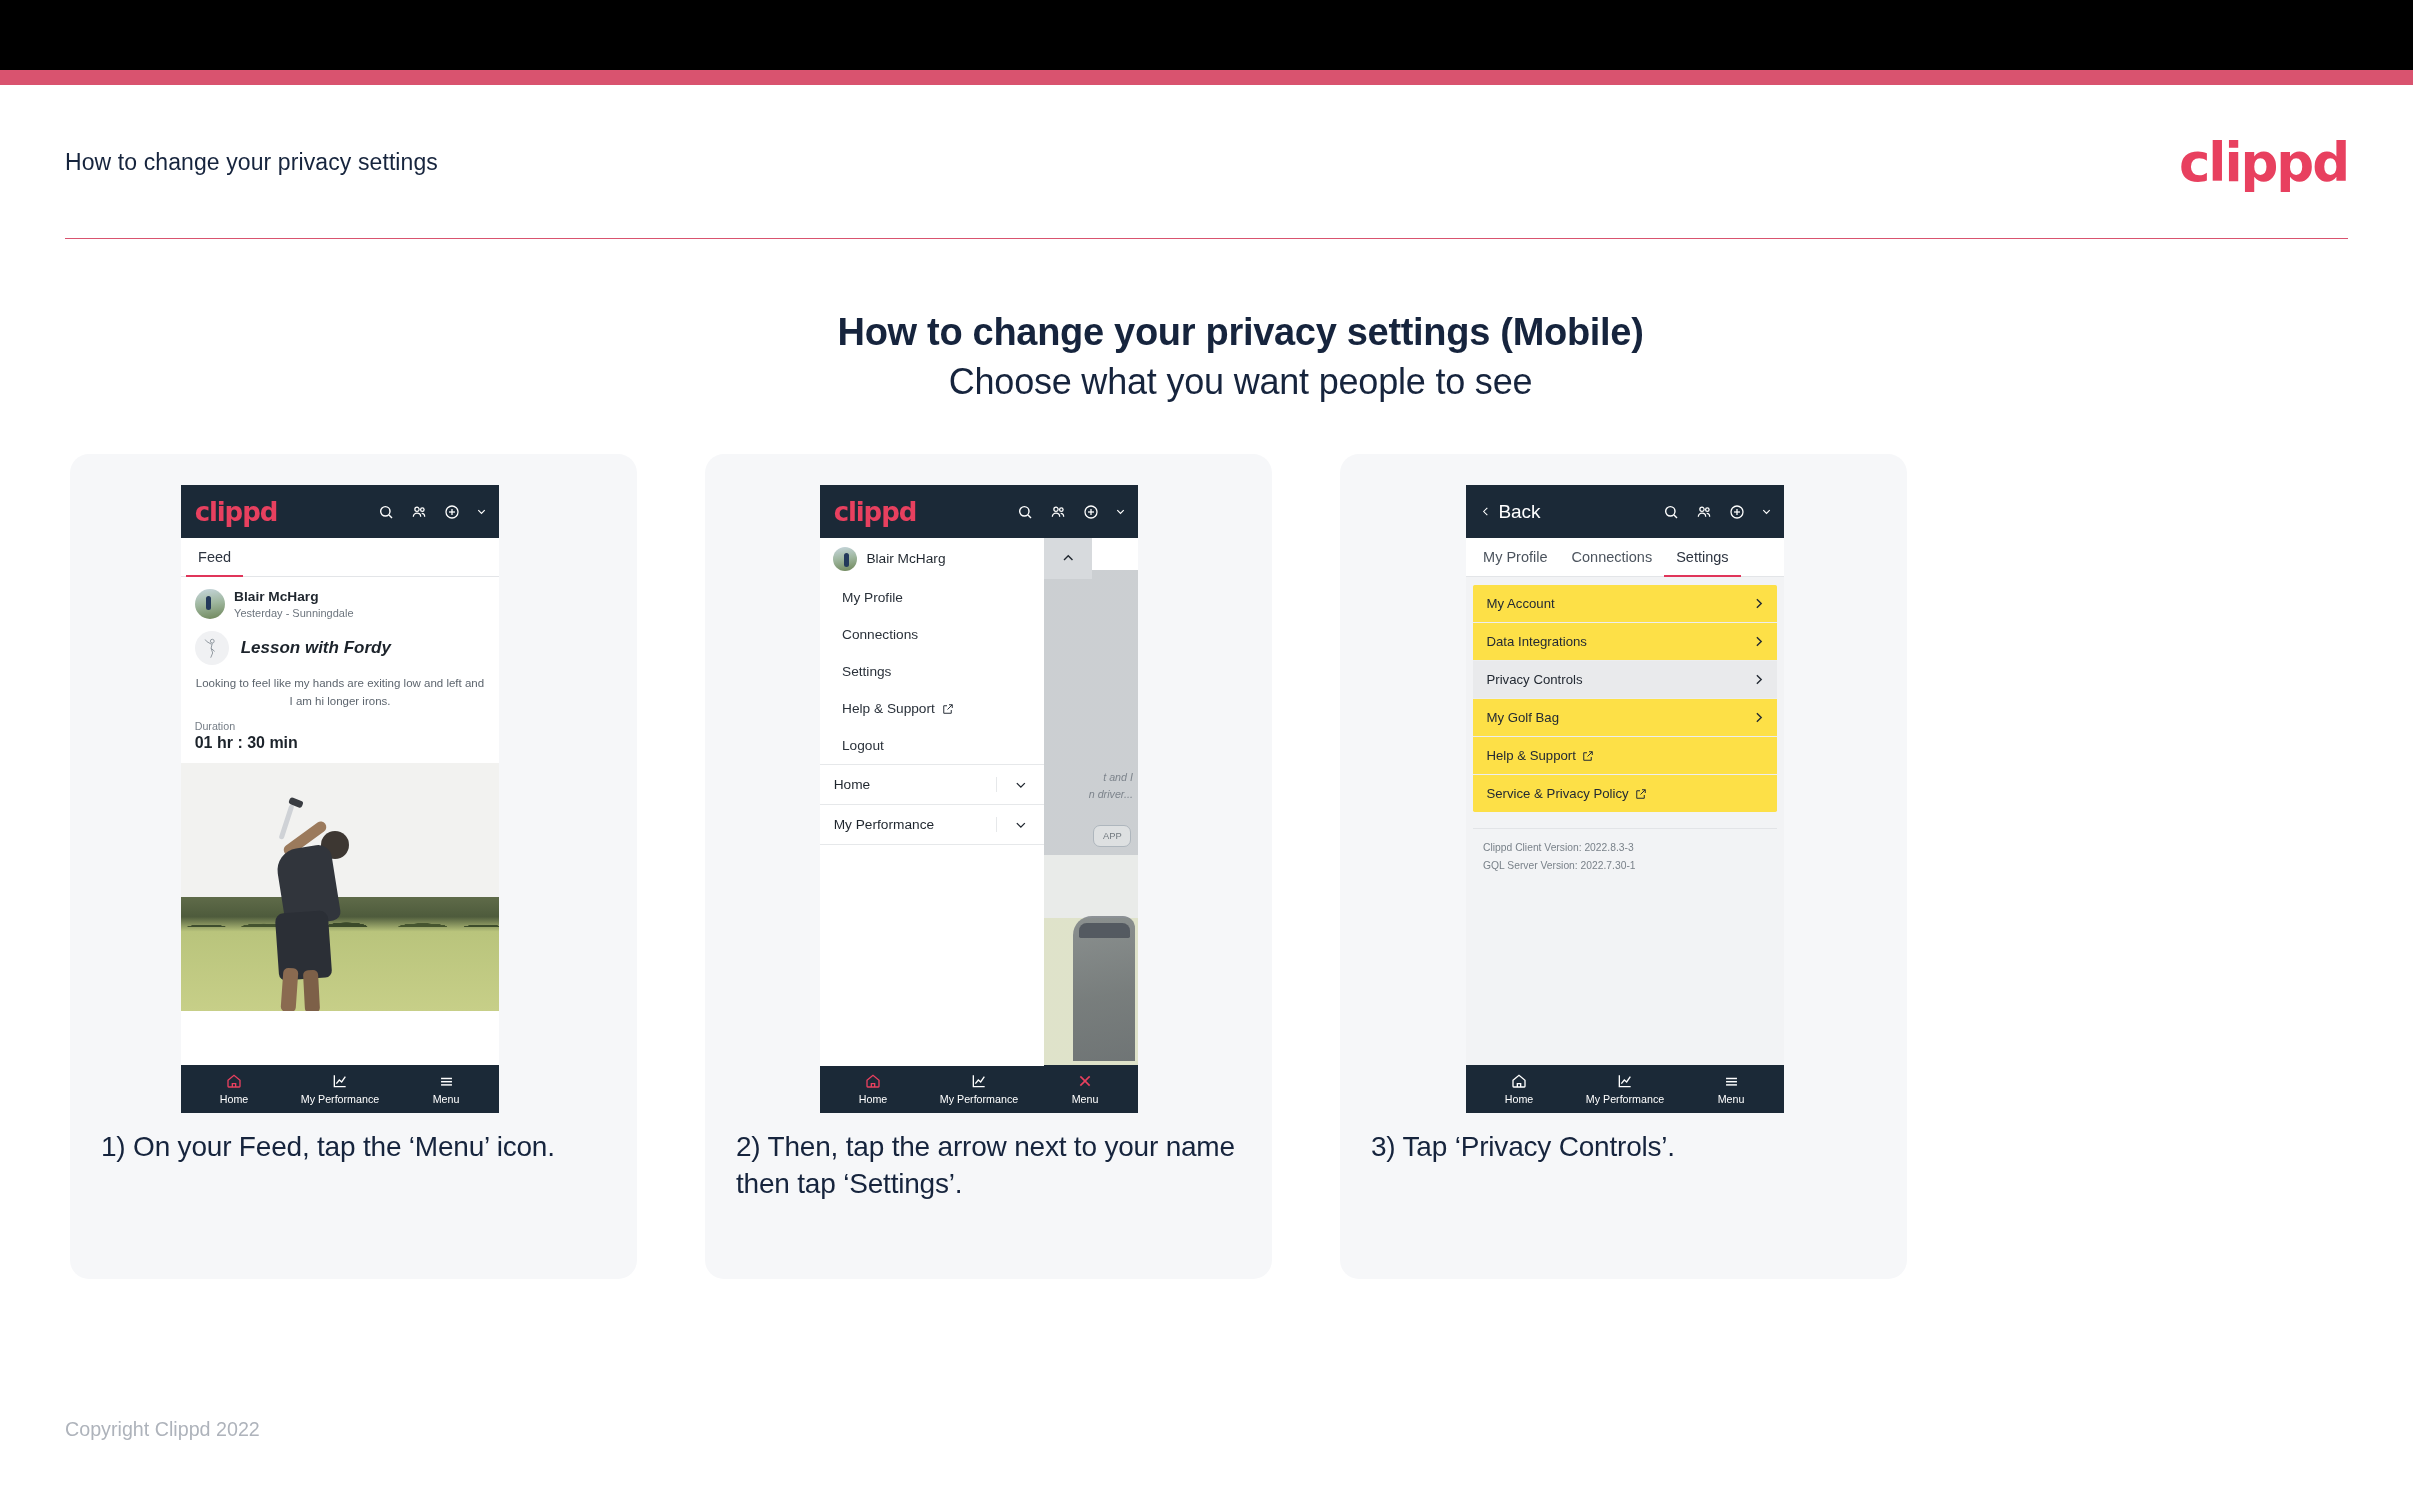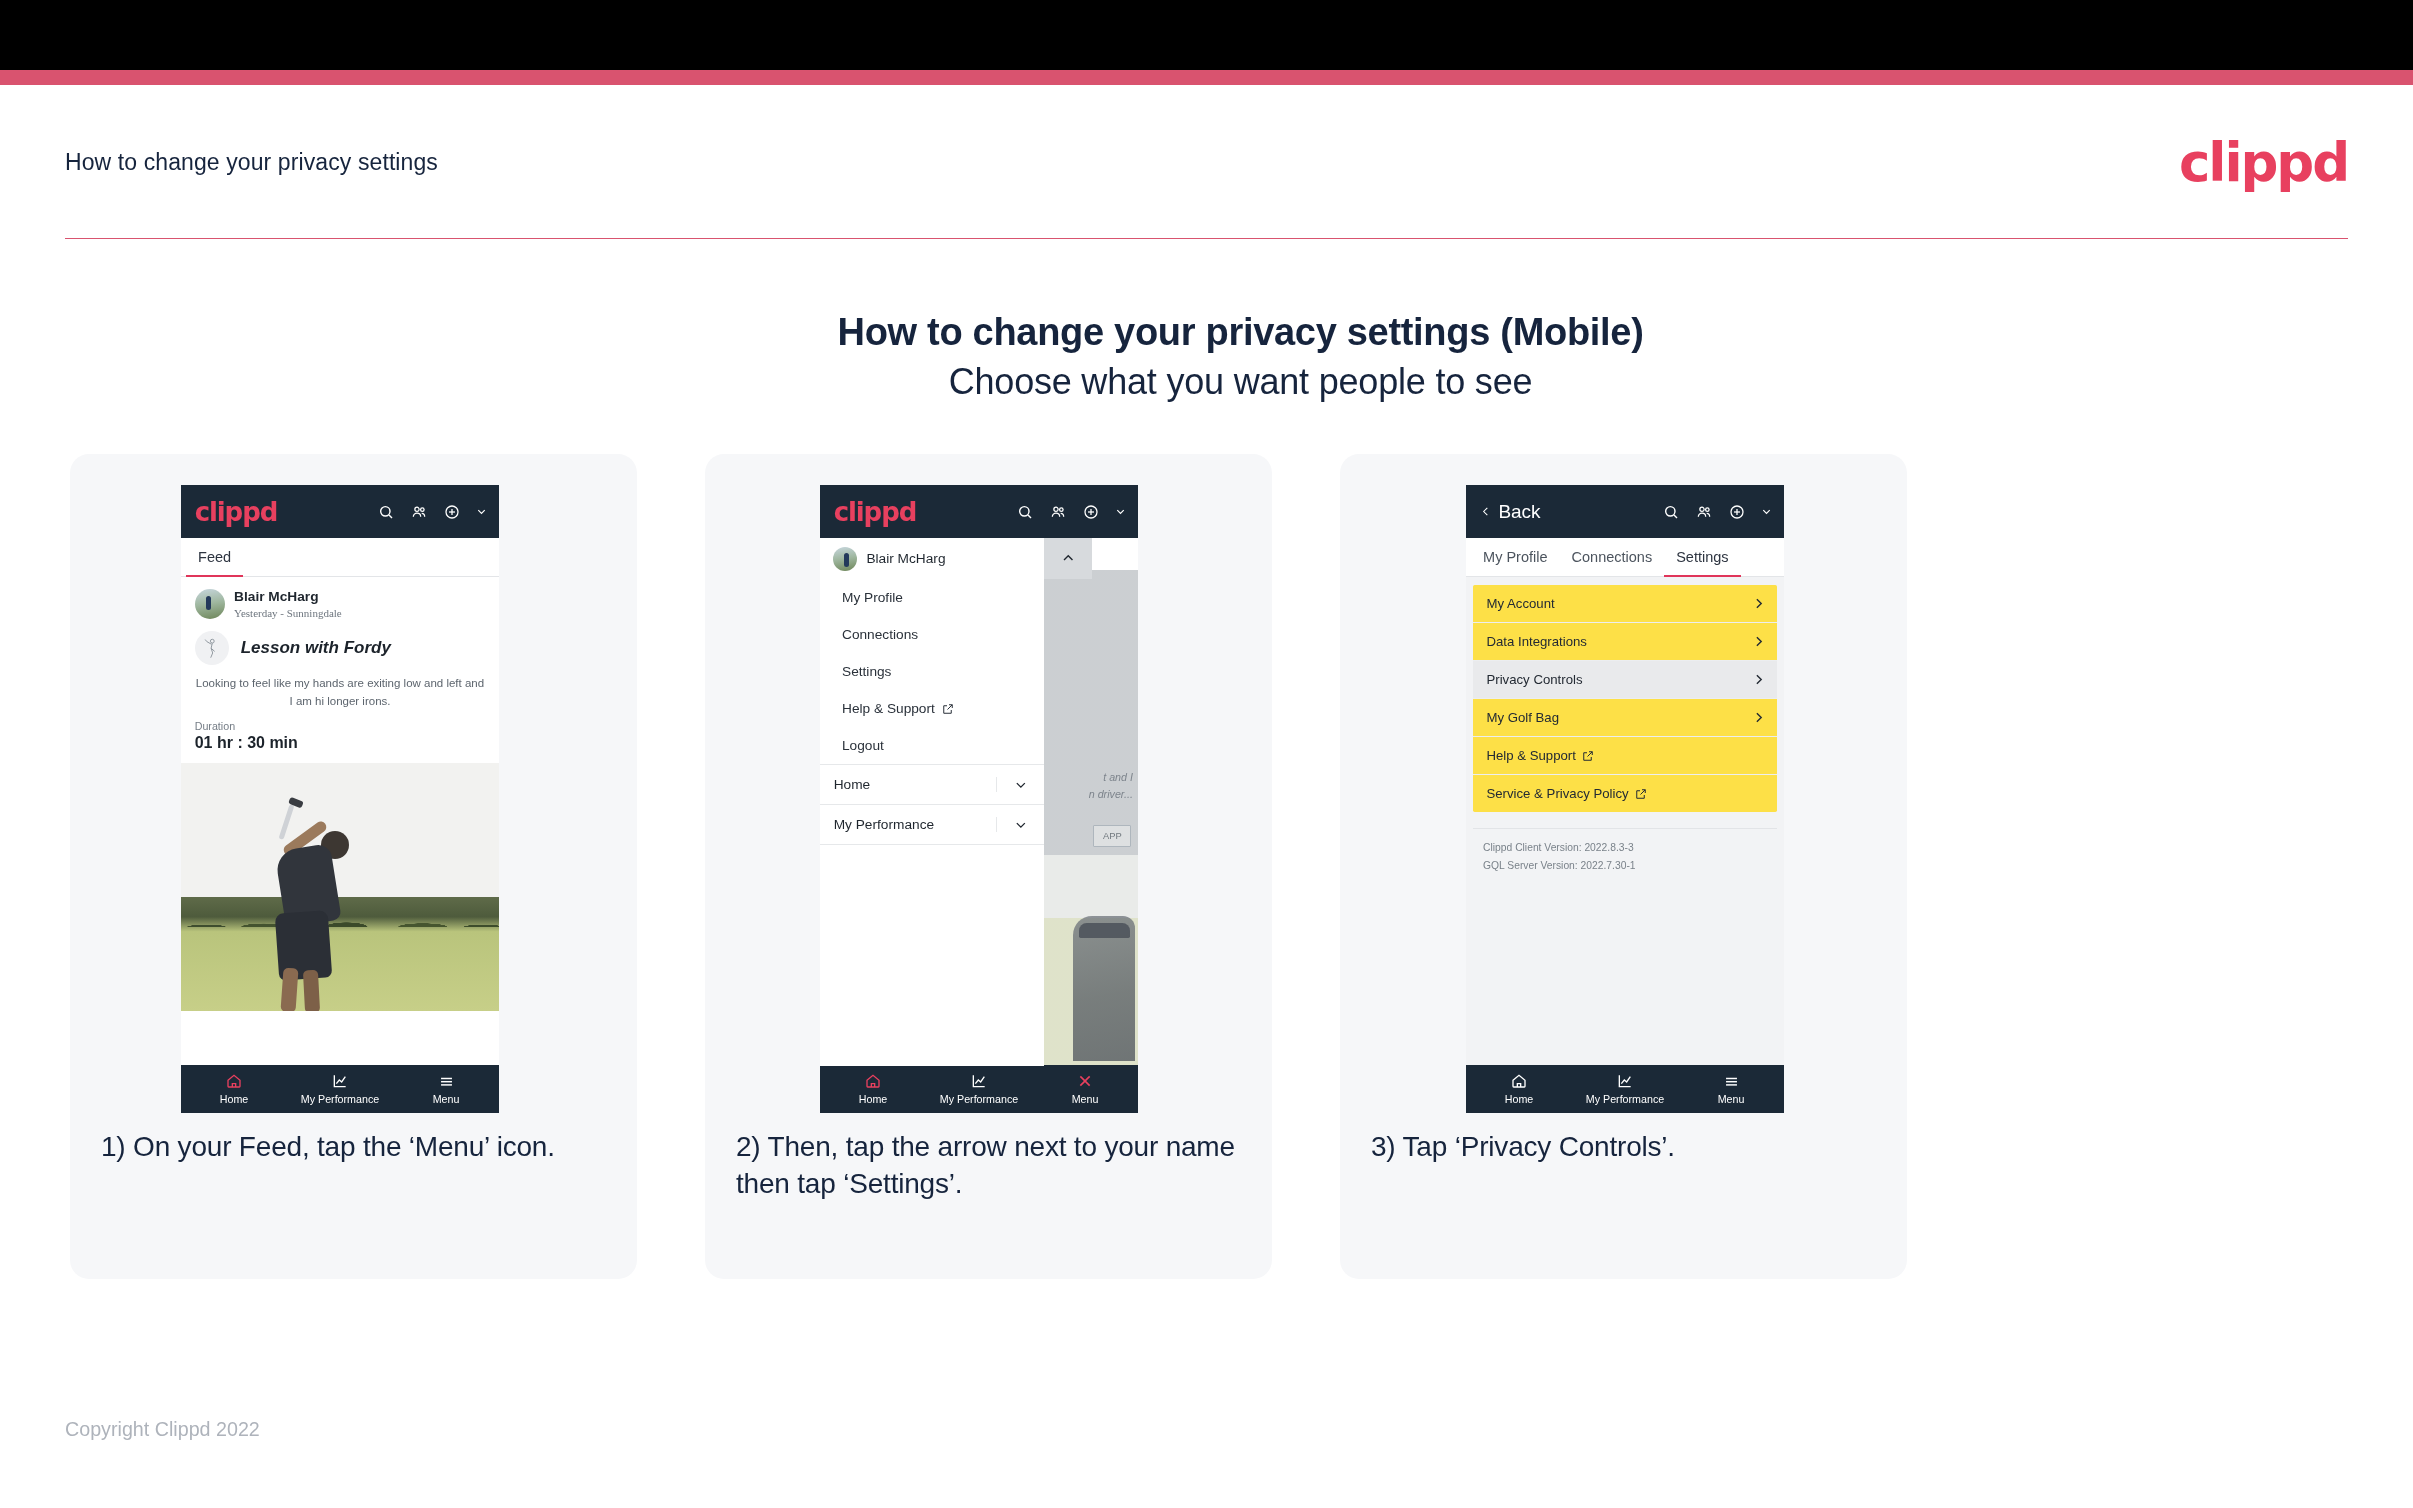--- a/index.html
+++ b/index.html
@@ -135,21 +135,21 @@
   .avatar {
     width: 30px; height: 30px; border-radius: 50%;
     background: linear-gradient(170deg,#c8d7df 0%,#9fb79f 48%,#6d8558 100%);
     position: relative; overflow: hidden; flex: none;
   }
   .avatar::after{
     content:""; position:absolute; left:11px; top:6.8px;
     width:5.1px; height:13.7px; border-radius:2.6px; background:#23395b;
   }
   .post-name { font-size: 13.7px; font-weight: 700; color: #1f262e; line-height: 1.25; }
-  .post-meta { font-size: 11px; color: #6d757e; line-height: 1.3; margin-top: 1.7px; font-family: Liberation Serif, serif; }
+  .post-meta { font-size: 11px; color: #6d757e; line-height: 1.3; margin-top: 1.7px; }
 
   .lesson-row { display: flex; align-items: center; gap: 12px; margin-top: 10.3px; }
   .lesson-badge {
     width: 34px; height: 34px; border-radius: 50%;
     background: #f0f1f3; flex: none;
     display: flex; align-items: center; justify-content: center;
   }
   .lesson-title { font-size: 17px; font-weight: 700; color: #1c232b; font-style: italic; }
 
   .post-body {
@@ -232,21 +232,21 @@
       linear-gradient(to bottom, #ffffff 0 6%, #8d959c 6% 60%, #cfd3cf 60% 72%, #b9c08a 72% 100%);
     overflow: hidden;
   }
   .dimmed .d-text {
     position: absolute; right: 5.1px; top: 231px;
     font-size: 10.7px; color: #7d848c; line-height: 1.6; text-align: right; font-style: italic;
   }
   .dimmed .d-app {
     position: absolute; right: 6.8px; top: 287px;
     border: 0.9px solid #aeb6bd; color: #72797f;
-    font-size: 9.4px; padding: 4.3px 8.5px; border-radius: 1px;
+    font-size: 9.4px; padding: 4.3px 8.5px; border-radius: 7px;
     background: rgba(255,255,255,.35);
   }
   .dimmed .d-golfer {
     position: absolute; right: 3.4px; bottom: 5.1px; width: 62px; height: 145px;
     background: linear-gradient(170deg,#6f757c 0%,#565c63 55%,#4a5059 100%);
     border-radius: 19px 12px 0 0; opacity: .75;
   }
   .dimmed .d-cap {
     position: absolute; right: 8.5px; bottom: 128px; width: 51px; height: 15.4px;
     background: #4b5159; border-radius: 7.7px 7.7px 1.7px 1.7px; opacity: .85;

